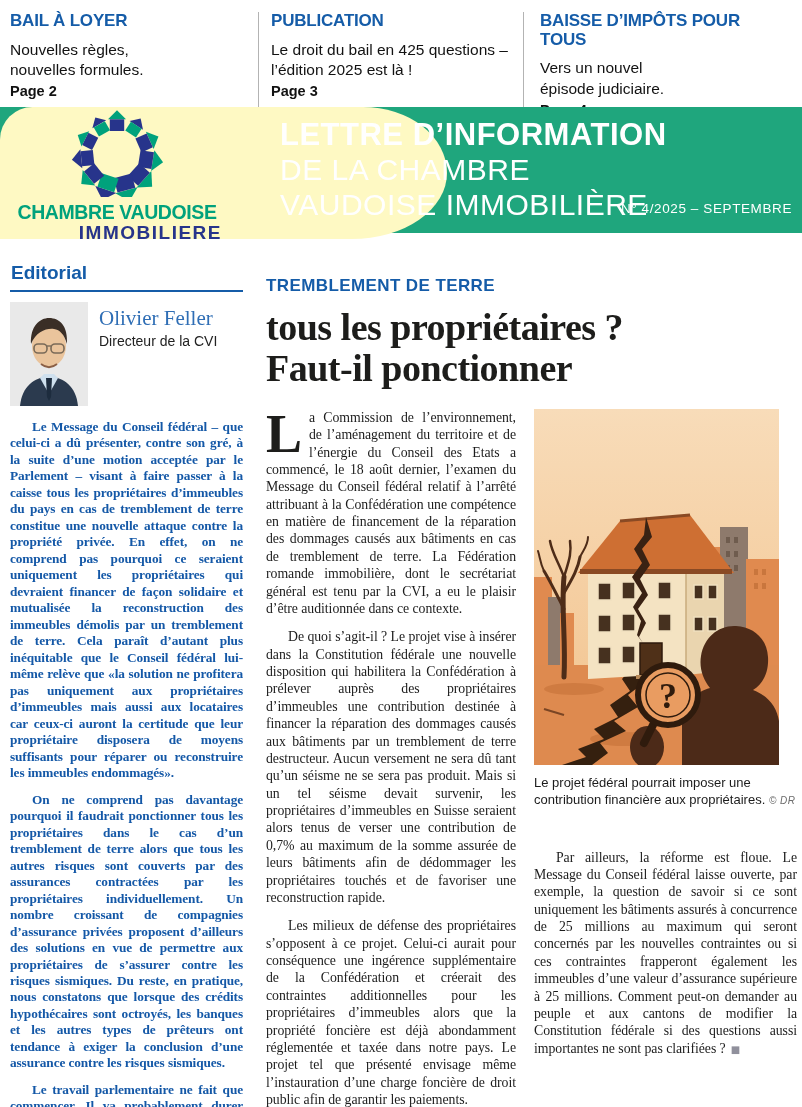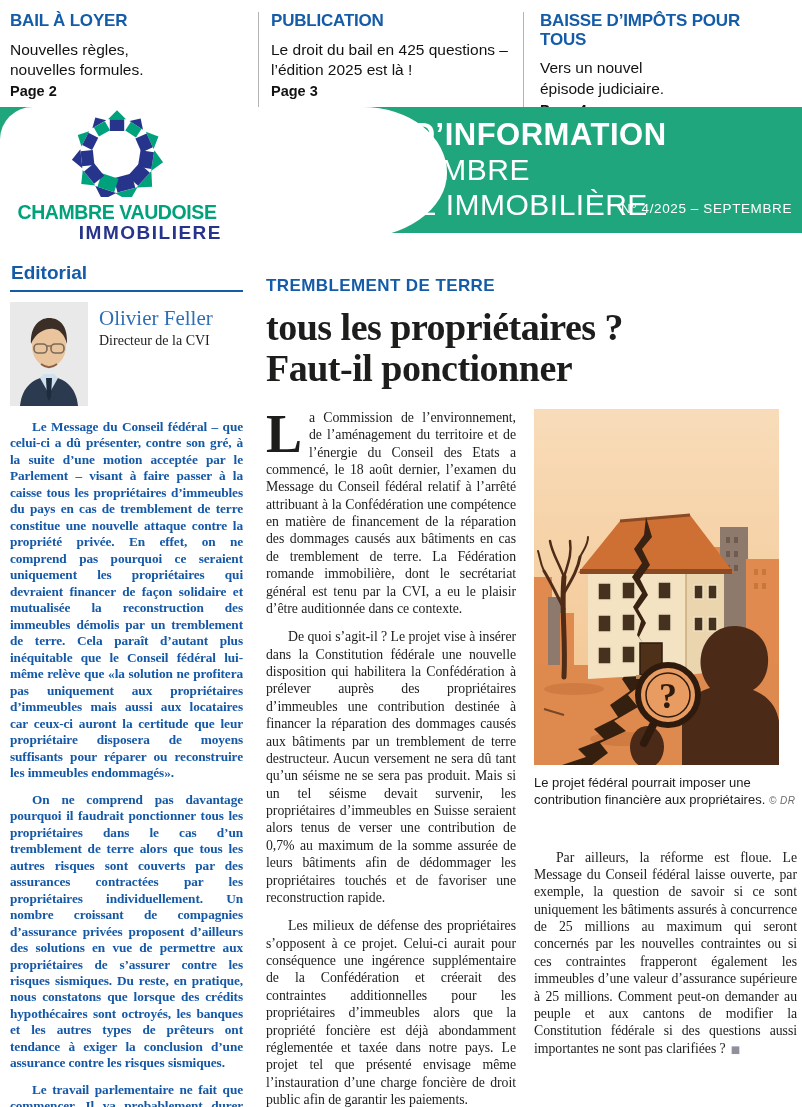--- a/index.html
+++ b/index.html
@@ -15,42 +15,42 @@
   .teaser-1 { width:248px; }
   .teaser-2 { width:265px; border-left:1px solid #b3b3b3; padding-left:12px; }
   .teaser-3 { width:271px; border-left:1px solid #b3b3b3; padding-left:16px; }
   .teaser-title { font-weight:700; font-size:17px; line-height:1.1; color:#155CA8; letter-spacing:-0.2px; margin-bottom:9px; }
   .teaser-body { font-size:15.5px; line-height:1.3; color:#121212; }
   .teaser-page { font-weight:700; font-size:14.5px; color:#121212; margin-top:3px; }
 
   
   .band { position:relative; height:126px; background:#1FA67D; }
   .bubble {
-    position:absolute; left:0; top:0; width:447px; height:132px; background:#ffffff;
+    position:absolute; left:0; top:0; width:447px; height:132px; background:#fef9c3;
     border-radius:58px 150px 170px 0 / 58px 118px 118px 0;
   }
   .logo-block { position:absolute; left:12px; top:2px; width:210px; text-align:center; }
   .logo-line1 { font-weight:700; font-size:19.5px; letter-spacing:-0.4px; color:#00A27C; }
   .logo-line2 { font-weight:700; font-size:19px; letter-spacing:1.5px; color:#27348B; margin-top:-2px;text-align:right; }
   .band-title { position:absolute; left:280px; top:10px; color:#fff; }
   .band-title .t1 { font-weight:700; font-size:31px; line-height:1.16; letter-spacing:0.5px; }
   .band-title .t2, .band-title .t3 { font-weight:400; font-size:30px; line-height:1.16; letter-spacing:0.5px; }
   .band-issue { position:absolute; right:10px; bottom:17px; color:#fff; font-size:13.5px; letter-spacing:0.6px; }
 
   
   .content { display:flex; padding:29px 8px 0 10px; height:845px; }
   .left-col { width:233px; flex:none; }
   .v-divider { width:1px; background:#a8a8a8; margin:2px 9px 6px 11px; }
   .right-col { flex:1; padding-left:3px; }
 
   .edit-head { font-weight:700; font-size:19px; color:#155CA8; margin:0 0 6px 1px; }
   .edit-rule { height:2px; background:#155CA8; margin-bottom:10px; }
   .author { display:flex; gap:11px; margin-bottom:13px; }
   .author-name { font-family:"Liberation Serif", serif; font-size:21px; color:#2f6eb5; margin-top:4px; }
-  .author-role { font-family:Liberation Serif, serif; font-size:14px; color:#222; margin-top:2px; }
+  .author-role { font-family:Liberation Sans, sans-serif; font-size:14px; color:#222; margin-top:2px; }
   .edit-body p {
     font-family:"Liberation Serif", serif; font-weight:700; font-size:13.3px; line-height:1.24;
     color:#1458A7; text-align:justify; text-indent:22px; margin-bottom:10px; letter-spacing:-0.1px;
   }
 
   .kicker { font-weight:700; font-size:17px; letter-spacing:0.4px; color:#155CA8; margin:14px 0 11px; }
   .headline { font-family:"Liberation Serif", serif; font-weight:700; font-size:38px; line-height:1.09; color:#1d1d1b; letter-spacing:-0.5px; margin-bottom:19px; }
   .cols { display:flex; gap:18px; }
   .colA { width:250px; flex:none; }
   .colB { width:263px; flex:none; }

